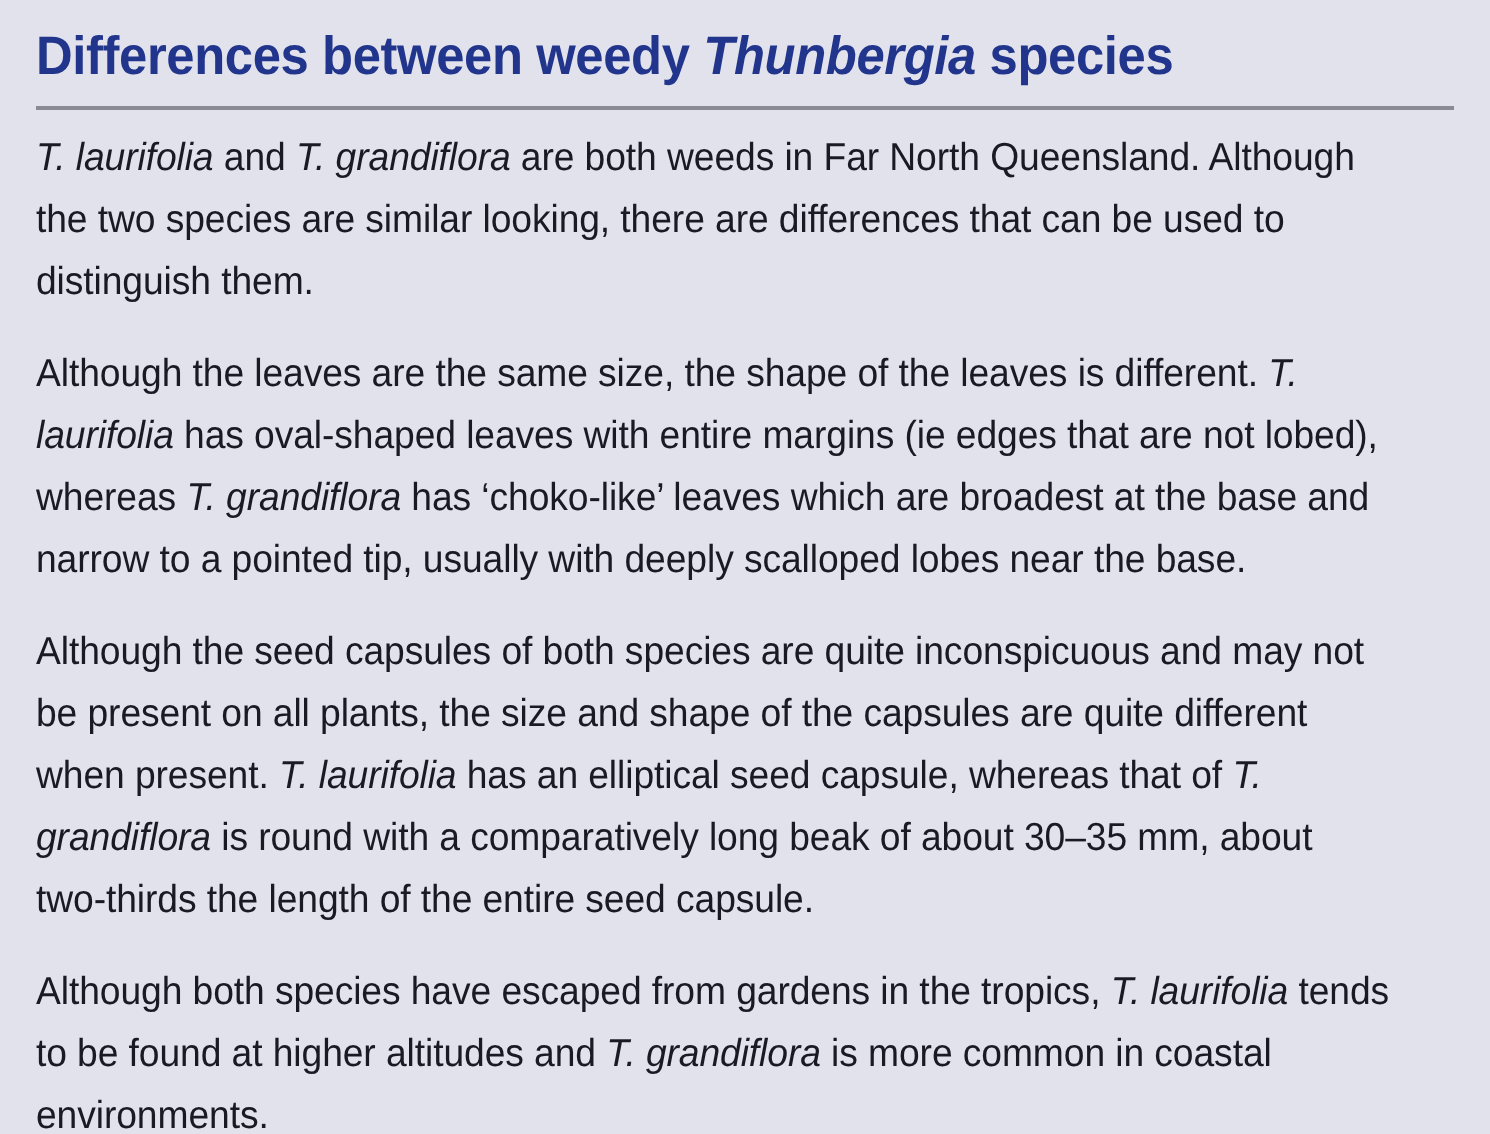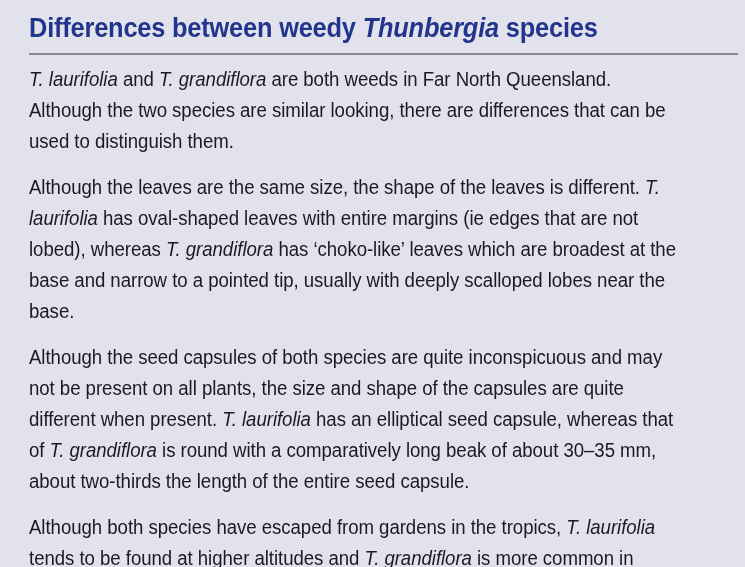--- a/index.html
+++ b/index.html
@@ -12,21 +12,21 @@
     height: 567px;
     background: #e2e2ec;
     font-family: "Liberation Sans", sans-serif;
     overflow: hidden;
   }
   .panel {
     width: 745px;
     height: 567px;
     background: #e2e2ec;
     box-sizing: border-box;
-    padding: 0 29px;
+    padding: 0 18px;
     position: relative;
   }
   .doc-title {
     color: #22358c;
     font-family: "Liberation Sans", sans-serif;
     font-weight: bold;
     font-size: 27px;
     line-height: 34px;
     letter-spacing: -0.2px;
     margin: 0;

